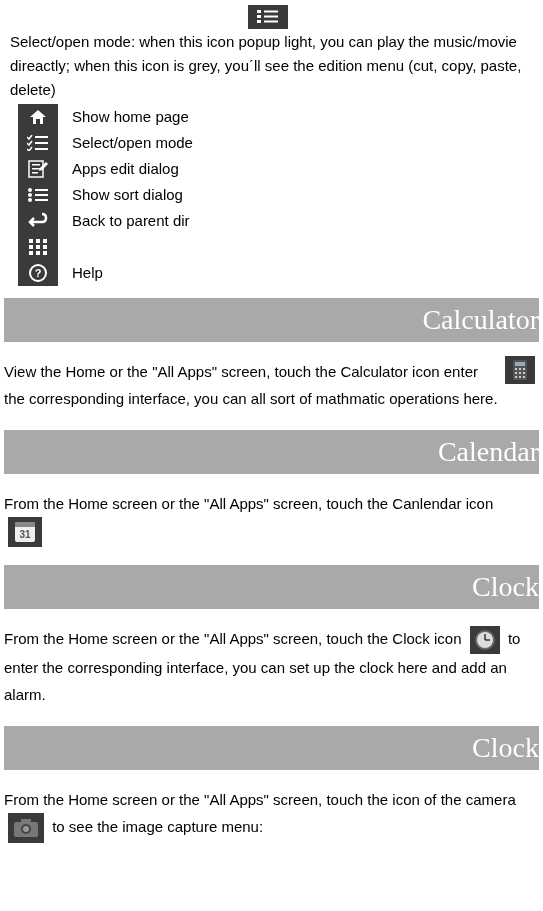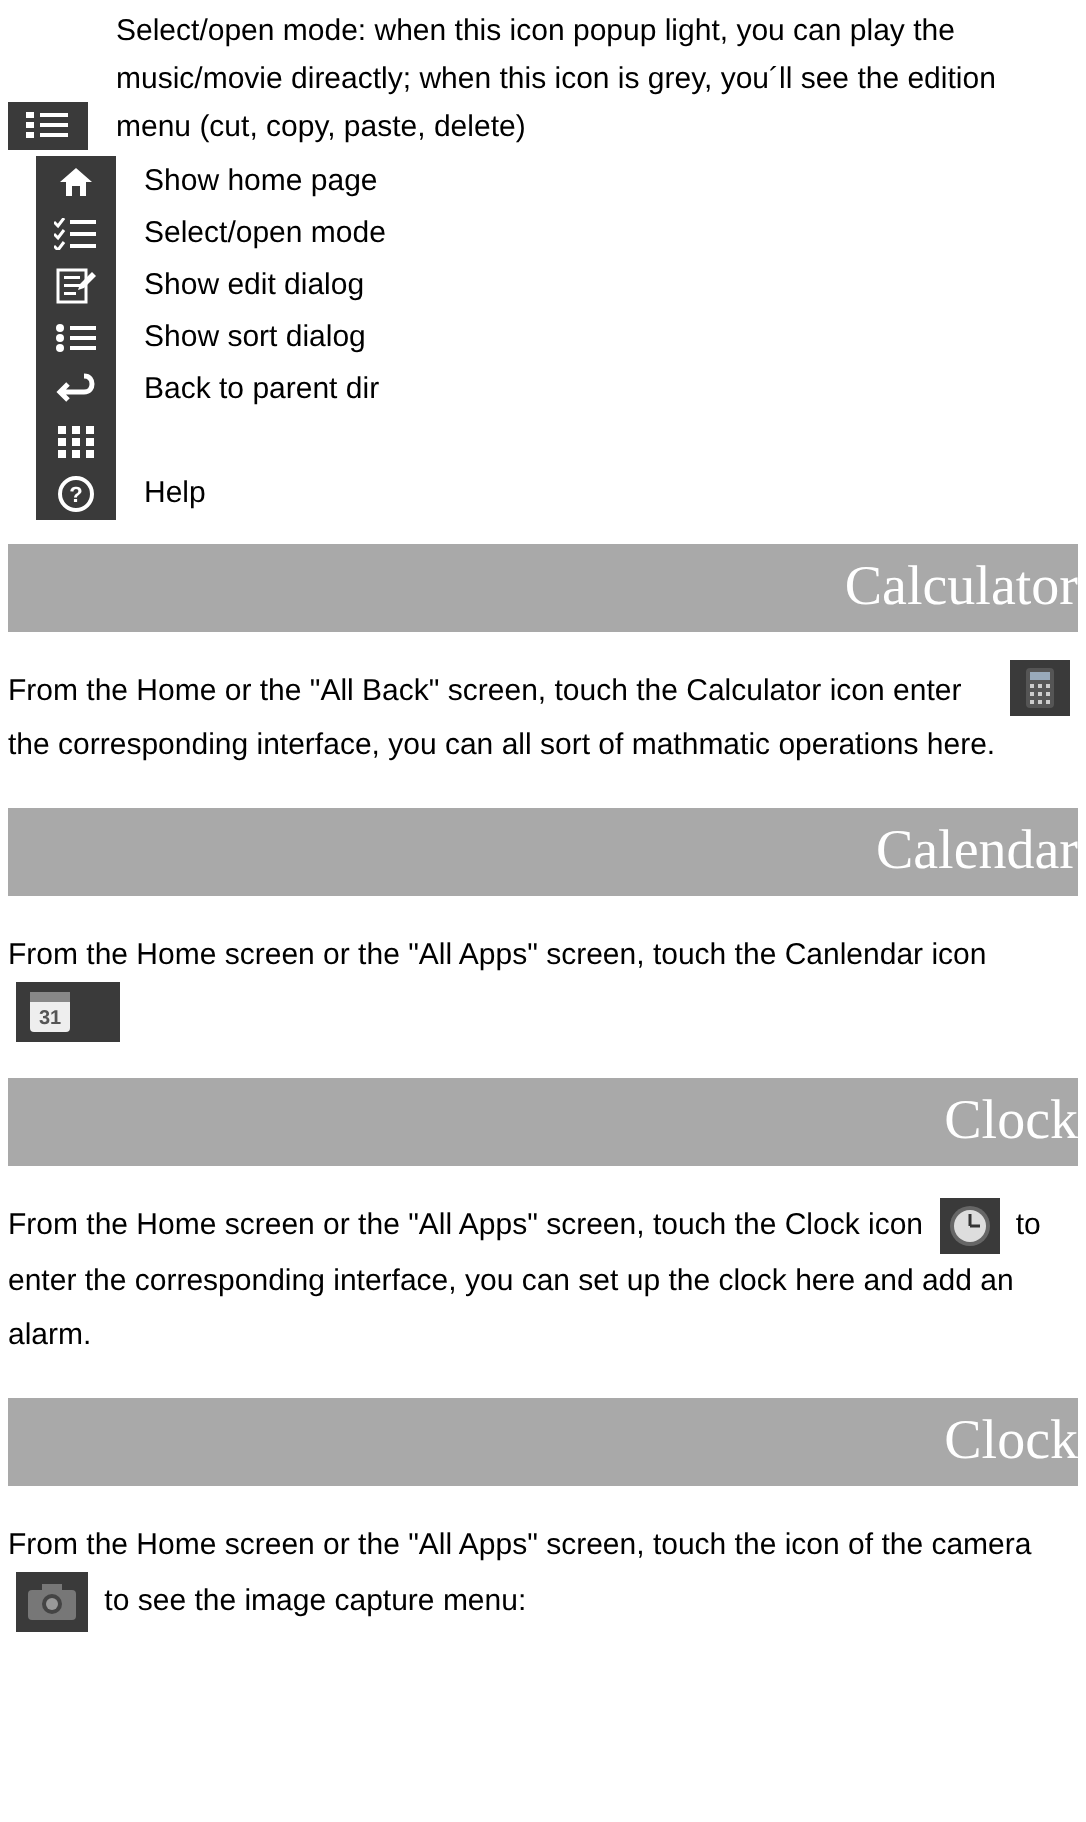--- a/index.html
+++ b/index.html
@@ -9,22 +9,23 @@
       font-size: 15px;
       color: #000;
       background: #fff;
       padding: 0;
     }
     .content {
       padding: 4px 0 0 0;
     }
     .icon-text-row {
       display: flex;
-      align-items: flex-end;
+      align-items: center;
       padding: 0 4px;
+      flex-direction: column;
     }
     .icon-cell {
       width: 48px;
       flex-shrink: 0;
       display: flex;
       justify-content: flex-start;
     }
     .small-icon {
       width: 40px;
       height: 24px;
@@ -146,21 +147,21 @@
         <div class="tall-icon">
           <svg width="20" height="18" viewBox="0 0 20 18">
             <rect x="1" y="1" width="14" height="16" fill="none" stroke="#fff" stroke-width="1.5"></rect>
             <rect x="4" y="4" width="8" height="1.5" fill="#fff"></rect>
             <rect x="4" y="8" width="8" height="1.5" fill="#fff"></rect>
             <rect x="4" y="12" width="6" height="1.5" fill="#fff"></rect>
             <path d="M18 2 L12 8 L11 11 L14 10 L20 4 Z" fill="#fff"></path>
           </svg>
         </div>
       </div>
-      <div class="text-cell">Show edit dialog</div>
+      <div class="text-cell">Apps edit dialog</div>
     </div>
 
     <div class="icon-list-row">
       <div class="icon-cell">
         <div class="tall-icon">
           <svg width="22" height="16" viewBox="0 0 22 16">
             <circle cx="3" cy="3" r="2" fill="#fff"></circle>
             <circle cx="3" cy="8" r="2" fill="#fff"></circle>
             <circle cx="3" cy="13" r="2" fill="#fff"></circle>
             <rect x="8" y="2" width="13" height="2" fill="#fff"></rect>
@@ -209,21 +210,21 @@
             <text x="9" y="13" font-size="11" fill="#fff" text-anchor="middle" font-weight="bold">?</text>
           </svg>
         </div>
       </div>
       <div class="text-cell">Help</div>
     </div>
   </div>
 
   <div class="section-header">Calculator</div>
   <div class="section-body">
-    <span>From the Home or the "All Back" screen, touch the Calculator icon</span>
+    <span>View the Home or the "All Apps" screen, touch the Calculator icon</span>
     <span class="inline-icon calc-icon">
       <svg width="30" height="28" viewBox="0 0 30 28" style="position:absolute;top:0;left:0">
         <rect x="8" y="4" width="14" height="20" rx="2" fill="#555"></rect>
         <rect x="10" y="6" width="10" height="4" fill="#9ab"></rect>
         <rect x="10" y="12" width="2" height="2" fill="#ccc"></rect>
           <rect x="14" y="12" width="2" height="2" fill="#ccc"></rect>
           <rect x="18" y="12" width="2" height="2" fill="#ccc"></rect>
         <rect x="10" y="16" width="2" height="2" fill="#ccc"></rect>
           <rect x="14" y="16" width="2" height="2" fill="#ccc"></rect>
           <rect x="18" y="16" width="2" height="2" fill="#ccc"></rect>
@@ -231,21 +232,21 @@
           <rect x="14" y="20" width="2" height="2" fill="#ccc"></rect>
           <rect x="18" y="20" width="2" height="2" fill="#ccc"></rect>
       </svg>
     </span>
     <span>enter the corresponding interface, you can all sort of mathmatic operations here.</span>
   </div>
 
   <div class="section-header">Calendar</div>
   <div class="section-body">
     <span>From the Home screen or the "All Apps" screen, touch the Canlendar icon</span>
-    <span class="inline-icon" style="width:52px;height:30px">
+    <span class="inline-icon" style="width:34px;height:30px">
       <svg width="34" height="30" viewBox="0 0 34 30" style="position:absolute;top:0;left:0">
         <rect x="7" y="5" width="20" height="20" rx="2" fill="#eee"></rect>
         <rect x="7" y="5" width="20" height="5" fill="#888"></rect>
         <text x="17" y="21" font-size="10" fill="#555" text-anchor="middle" font-weight="bold">31</text>
       </svg>
     </span>
   </div>
 
   <div class="section-header">Clock</div>
   <div class="section-body">

